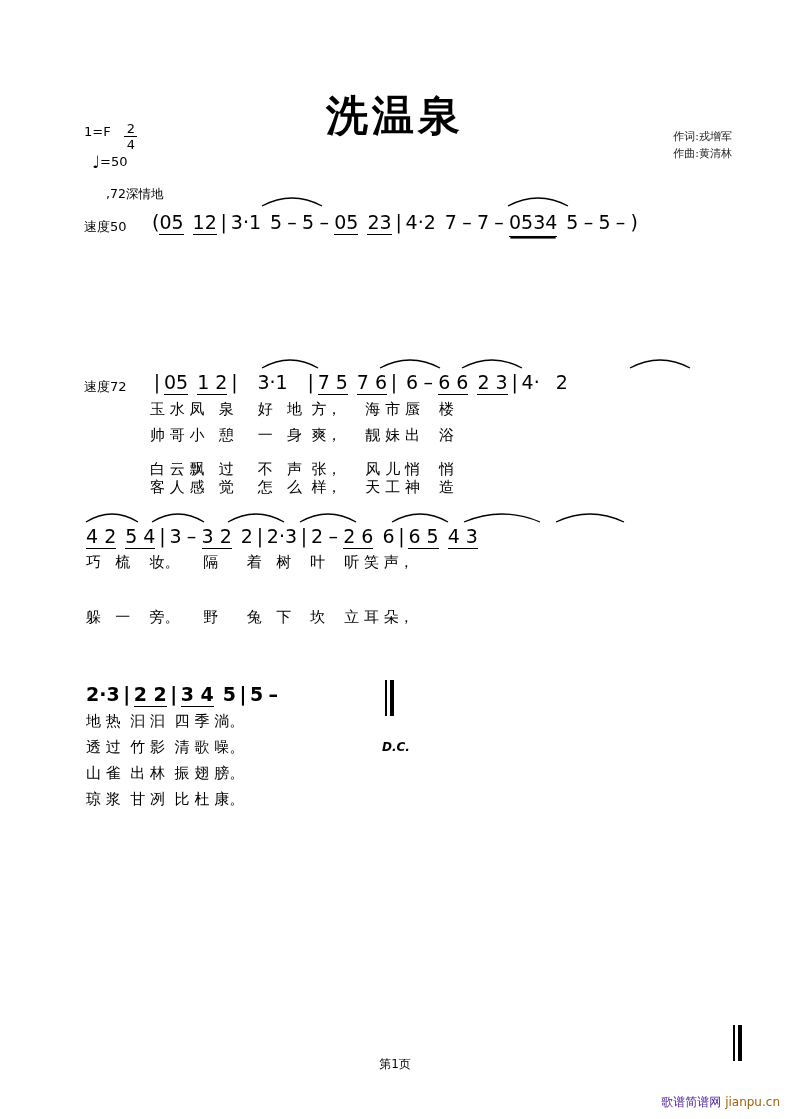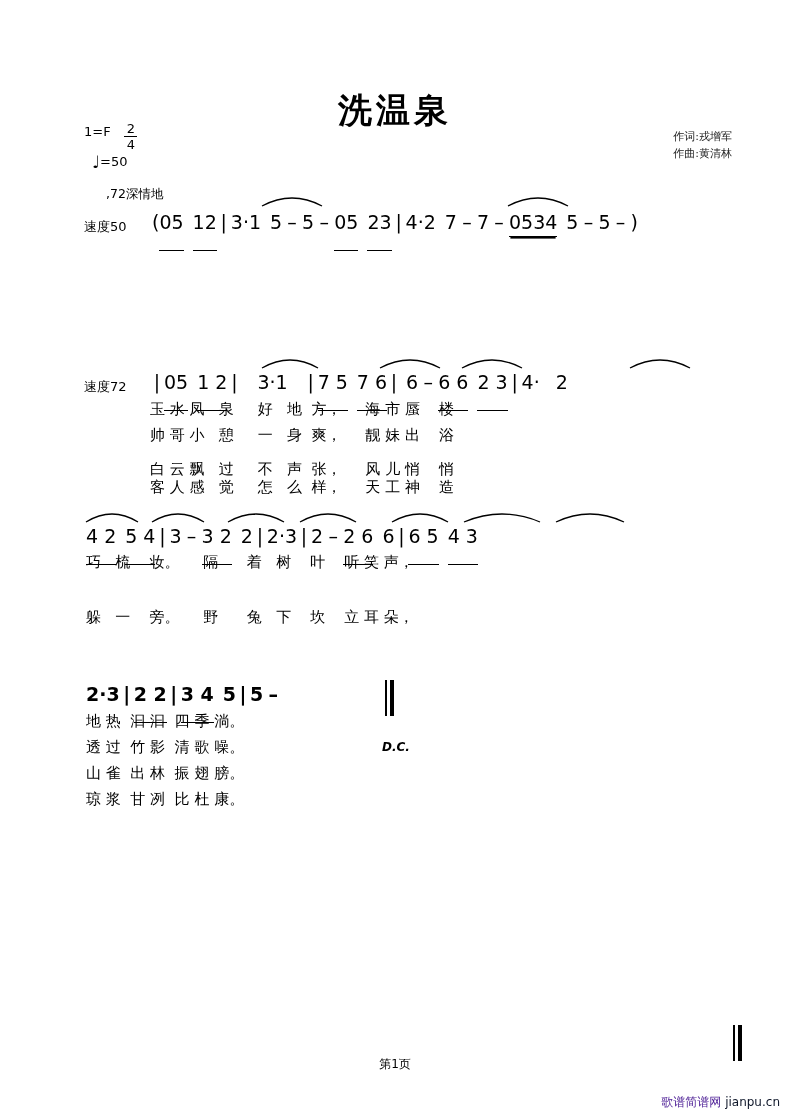--- a/index.html
+++ b/index.html
@@ -23,21 +23,21 @@
 
   
   .title {
     position: absolute;
     top: 88px;
     left: 0;
     width: 790px;
     text-align: center;
     font-family: "DejaVu Sans", sans-serif;
     font-weight: bold;
-    font-size: 34px;
+    font-size: 42px;
     letter-spacing: 4px;
   }
 
   
   .credits {
     position: absolute;
     top: 128px;
     right: 58px;
     text-align: left;
     font-family: "DejaVu Sans", sans-serif;
@@ -116,21 +116,21 @@
     font-size: 19px;
     white-space: nowrap;
     letter-spacing: 0px;
   }
   .notes span.n { display: inline-block; }
 
   
   .beam {
     display: inline-block;
     border-bottom: 1.6px solid #000;
-    padding-bottom: 17px;
+    padding-bottom: 1px;
   }
   .beam2 {
     display: inline-block;
     border-bottom: 1.6px solid #000;
     padding-bottom: 3px;
     box-shadow: 0 3px 0 -1.4px #000;
   }
   .bar {
     display: inline-block;
     width: 14px;
@@ -188,21 +188,21 @@
     font-size: 12px;
   }
   .watermark {
     position: absolute;
     bottom: 8px;
     right: 10px;
     font-family: "DejaVu Sans", sans-serif;
     font-size: 12px;
   }
   .watermark .cn { color: #4c1d95; }
-  .watermark .en { color: #0f172a; }
+  .watermark .en { color: #a16207; }
   .endbar1 {
     position: absolute;
     right: 55px;
     bottom: 58px;
     width: 2px;
     height: 36px;
     background: #000;
   }
   .endbar2 {
     position: absolute;

